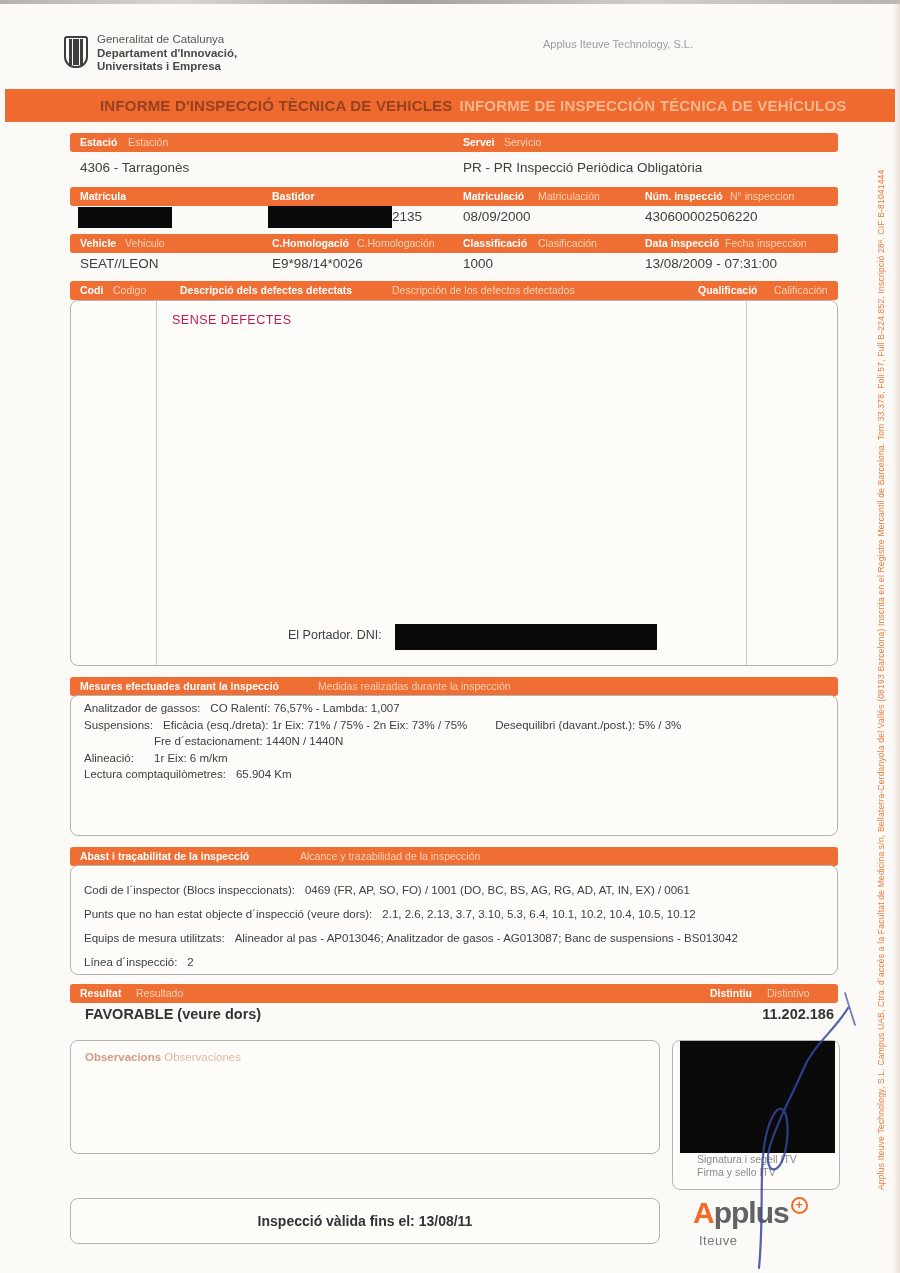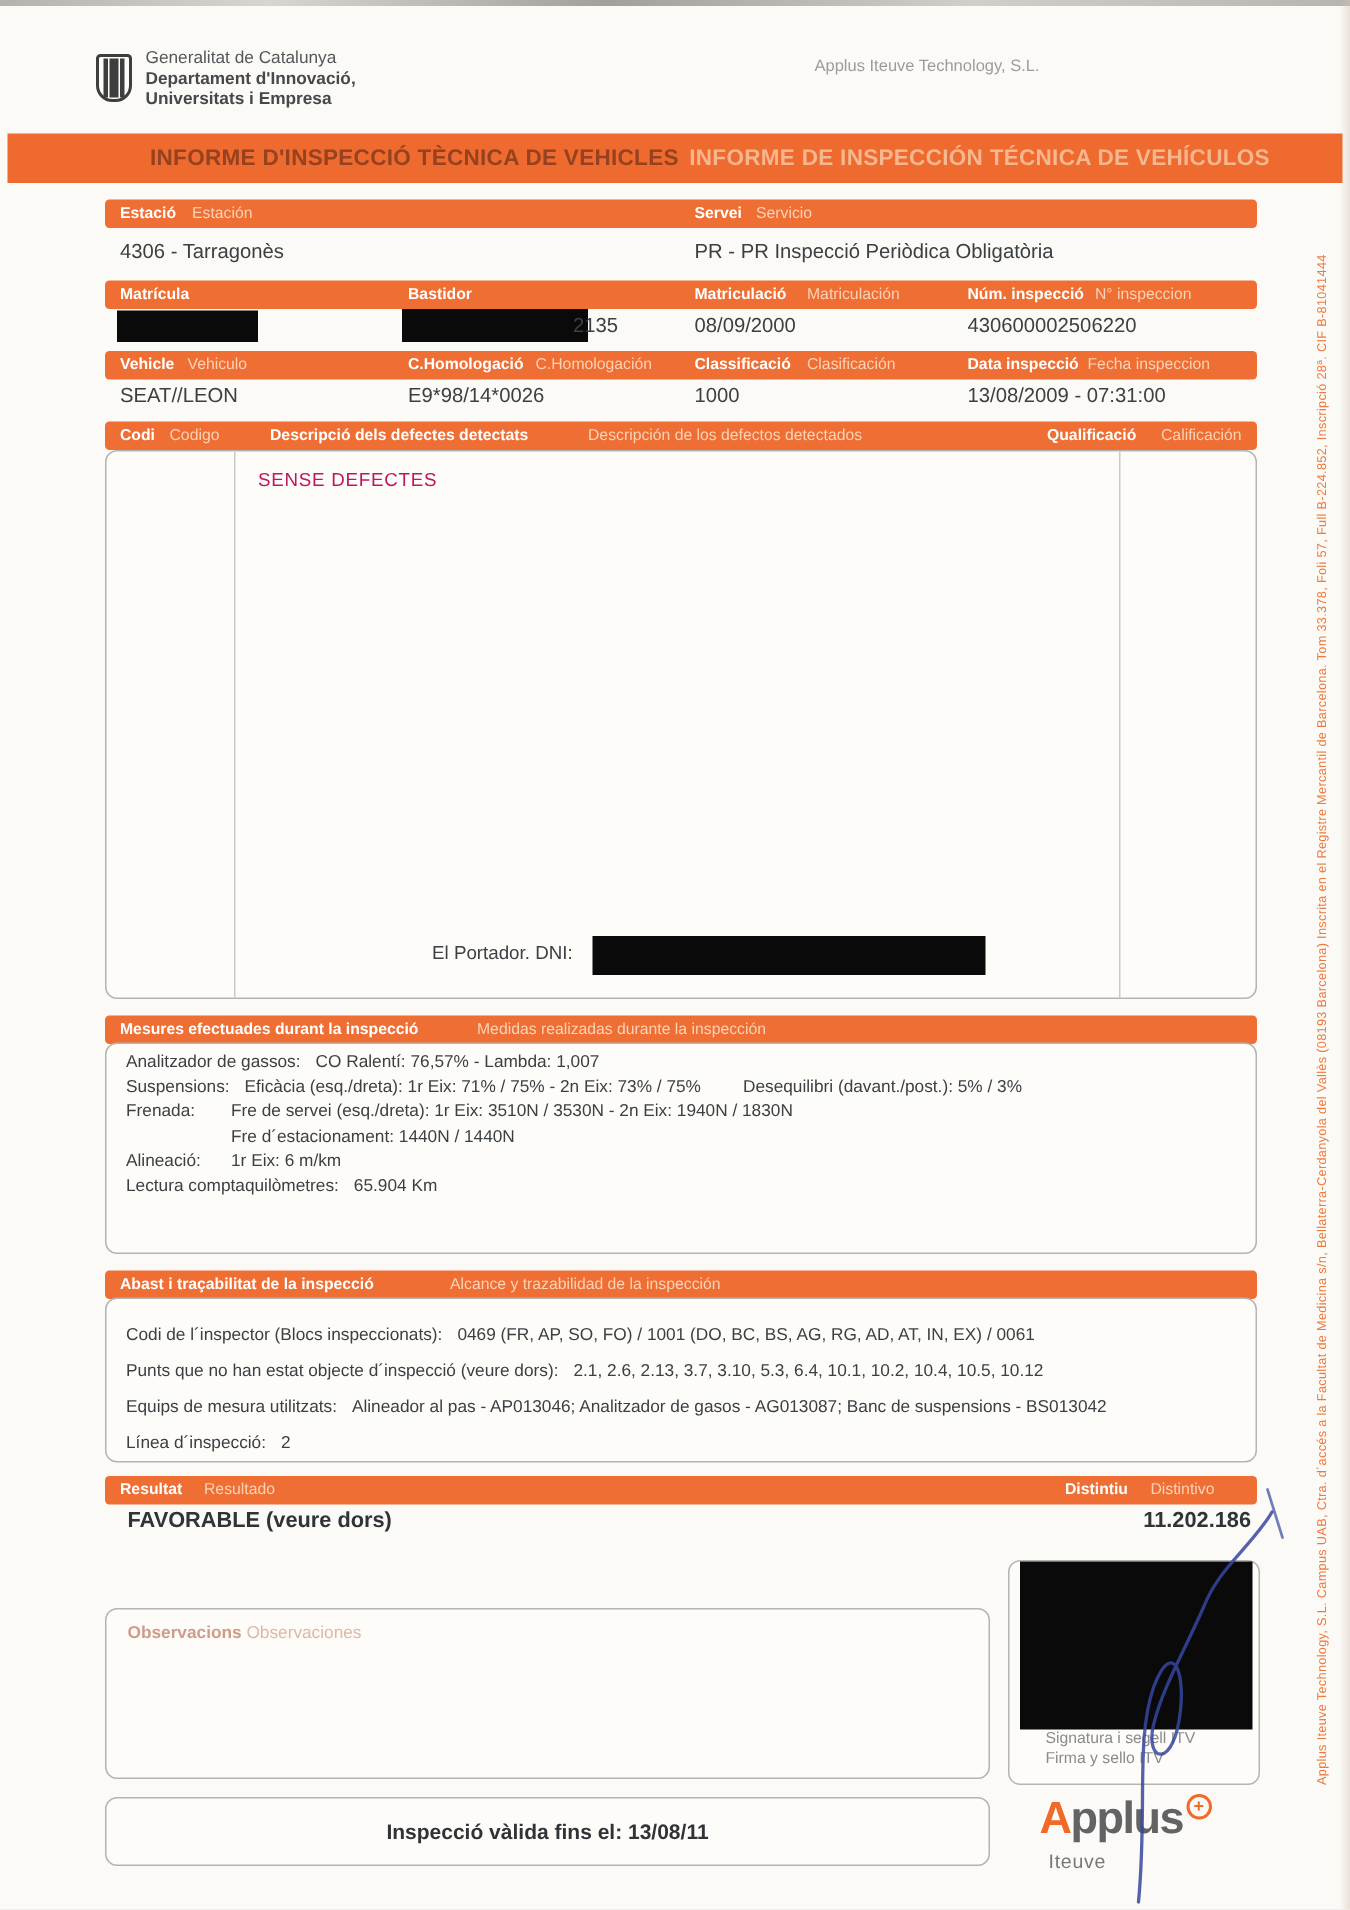--- a/index.html
+++ b/index.html
@@ -111,21 +111,21 @@
   <div class="bar" style="top:187px;">
     <span class="lca" style="left:10px;">Matrícula</span>
     <span class="lca" style="left:202px;">Bastidor</span>
     <span class="lca" style="left:393px;">Matriculació</span>
     <span class="les" style="left:468px;">Matriculación</span>
     <span class="lca" style="left:575px;">Núm. inspecció</span>
     <span class="les" style="left:660px;">N° inspeccion</span>
   </div>
   <div class="redact" style="left:78px;top:207px;width:94px;height:21px;"></div>
   <div class="redact" style="left:268px;top:206px;width:124px;height:22px;"></div>
-  <span class="val" style="left:382px;top:209px;">2135</span>
+  <span class="val" style="left:392px;top:209px;">2135</span>
   <span class="val" style="left:463px;top:209px;">08/09/2000</span>
   <span class="val" style="left:645px;top:209px;">430600002506220</span>
 
   <div class="bar" style="top:234px;">
     <span class="lca" style="left:10px;">Vehicle</span>
     <span class="les" style="left:55px;">Vehiculo</span>
     <span class="lca" style="left:202px;">C.Homologació</span>
     <span class="les" style="left:287px;">C.Homologación</span>
     <span class="lca" style="left:393px;">Classificació</span>
     <span class="les" style="left:468px;">Clasificación</span>
@@ -159,23 +159,20 @@
   </div>
   <div class="box" style="left:70px;top:695px;width:768px;height:141px;"></div>
   <div class="mwrap">
     <div>
       <span class="mlabel">Analitzador de gassos:</span><span class="mvalue">CO Ralentí: 76,57% - Lambda: 1,007</span>
     </div>
     <div>
       <span class="mlabel">Suspensions:</span><span class="mvalue">Eficàcia (esq./dreta): 1r Eix: 71% / 75% - 2n Eix: 73% / 75%</span><span class="mextra">Desequilibri (davant./post.): 5% / 3%</span>
     </div>
     <div>
-      <span class="mlabel w60">Frenada:</span><span class="mvalue">Fre de servei (esq./dreta): 1r Eix: 3510N / 3530N - 2n Eix: 1940N / 1830N</span>
-    </div>
-    <div>
       <span class="mlabel w60"></span><span class="mvalue">Fre d´estacionament:  1440N / 1440N</span>
     </div>
     <div>
       <span class="mlabel w60">Alineació:</span><span class="mvalue">1r Eix: 6 m/km</span>
     </div>
     <div>
       <span class="mlabel">Lectura comptaquilòmetres:</span><span class="mvalue">65.904 Km</span>
     </div>
   </div>
 
@@ -201,21 +198,21 @@
 
   <div class="bar" style="top:984px;">
     <span class="lca" style="left:10px;">Resultat</span>
     <span class="les" style="left:66px;">Resultado</span>
     <span class="lca" style="left:640px;">Distintiu</span>
     <span class="les" style="left:697px;">Distintivo</span>
   </div>
   <span class="result-val">FAVORABLE (veure dors)</span>
   <span class="dist-val">11.202.186</span>
 
-  <div class="box" style="left:70px;top:1072px;width:590px;height:114px;">
+  <div class="box" style="left:70px;top:1040px;width:590px;height:114px;">
     <span class="obs-label">
       <span class="obs-ca">Observacions</span>
       <span class="obs-es">Observaciones</span>
     </span>
   </div>
 
   <span class="stamp-paren">(</span>
   <div class="box" style="left:672px;top:1040px;width:168px;height:150px;">
     <div class="sig-label">
       <div>Signatura i segell ITV</div>

